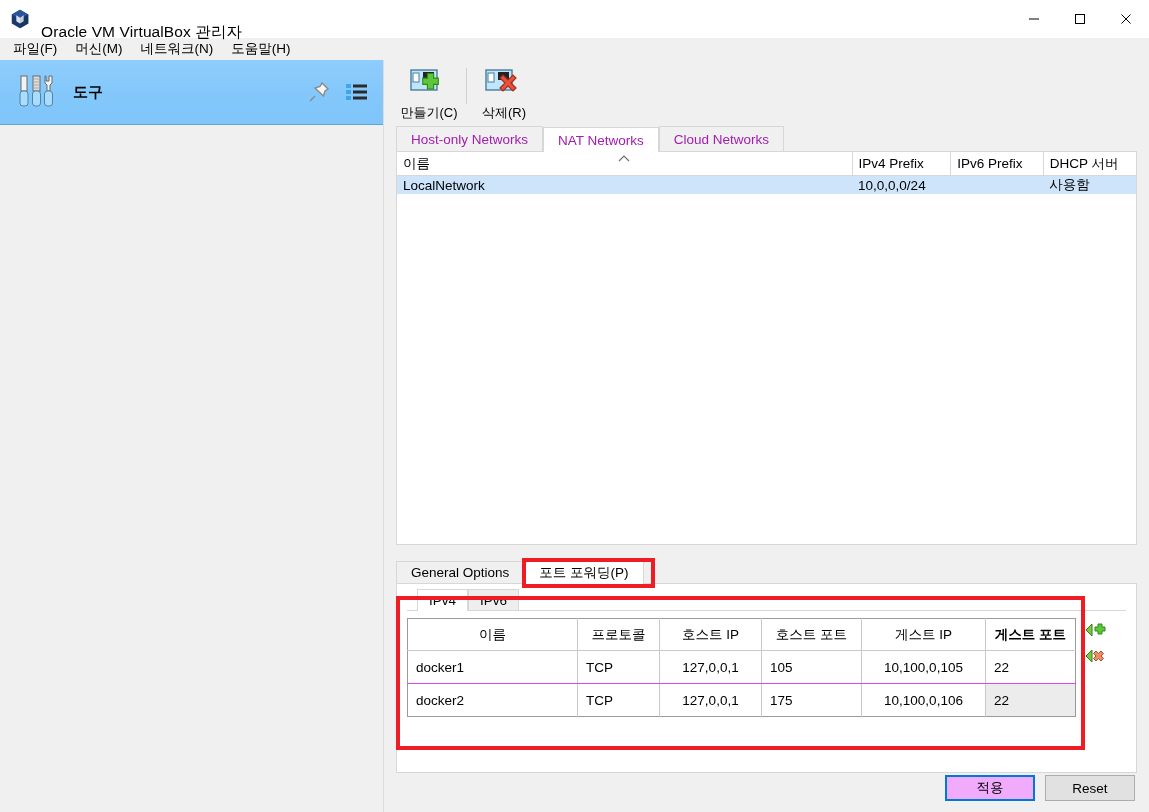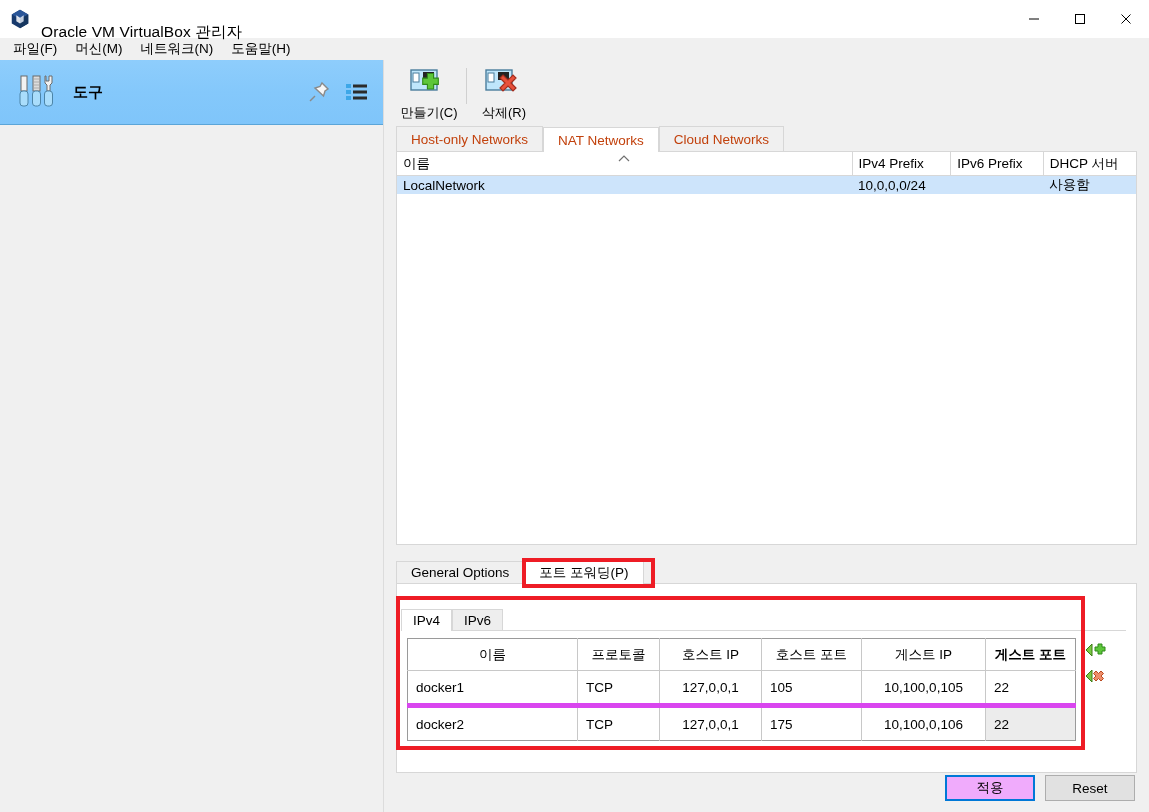--- a/index.html
+++ b/index.html
@@ -150,21 +150,21 @@
     z-index: 2;
   }
   .tab {
     height: 20px;
     padding: 12px 14px;
     display: flex; align-items: center;
     font-size: 13.5px;
     background: #f0f0f0;
     border: 1px solid #d7d7d7;
     border-bottom: none;
-    color: #c2410c;
+    color: #a21caf;
     white-space: nowrap;
     box-sizing: border-box;
   }
   .tab.active {
     background: #ffffff;
     border-color: #d7d7d7;
     height: 21px;
     margin-bottom: -1px;
   }
 
@@ -243,23 +243,23 @@
     flex: 0 0 auto;
     height: 190px;
     box-sizing: border-box;
     position: relative;
     z-index: 2;
   }
 
   
   .ipstrip {
     display: flex; align-items: flex-end;
-    padding-left: 4px;
+    padding-left: 20px;
     height: 22px;
-    margin-top: 24px;
+    margin-top: 4px;
   }
   .iptab {
     height: 21px; padding: 0 11px;
     display:flex; align-items:center;
     font-size: 13.5px;
     background: #eeeeee;
     border: 1px solid #d7d7d7;
     border-bottom: none;
     box-sizing: border-box;
   }
@@ -292,21 +292,21 @@
     text-align: center;
     background: #ffffff;
     color: #000;
     padding: 0 4px;
   }
   table.pftable th.bold { font-weight: bold; }
   table.pftable th:last-child { border-right: none; }
   table.pftable td {
     height: 32px;
     border-right: 1px solid #c8c8c8;
-    border-bottom: 5px solid #d946ef;
+    border-bottom: 1px solid #d946ef;
     padding: 0 8px;
     color: #000;
     white-space: nowrap;
   }
   table.pftable td:last-child { border-right: none; }
   table.pftable tr:last-child td { border-bottom: none; }
   td.center { text-align: center; }
   td.sel { background: #ececec; }
 
   .pfbtns {

